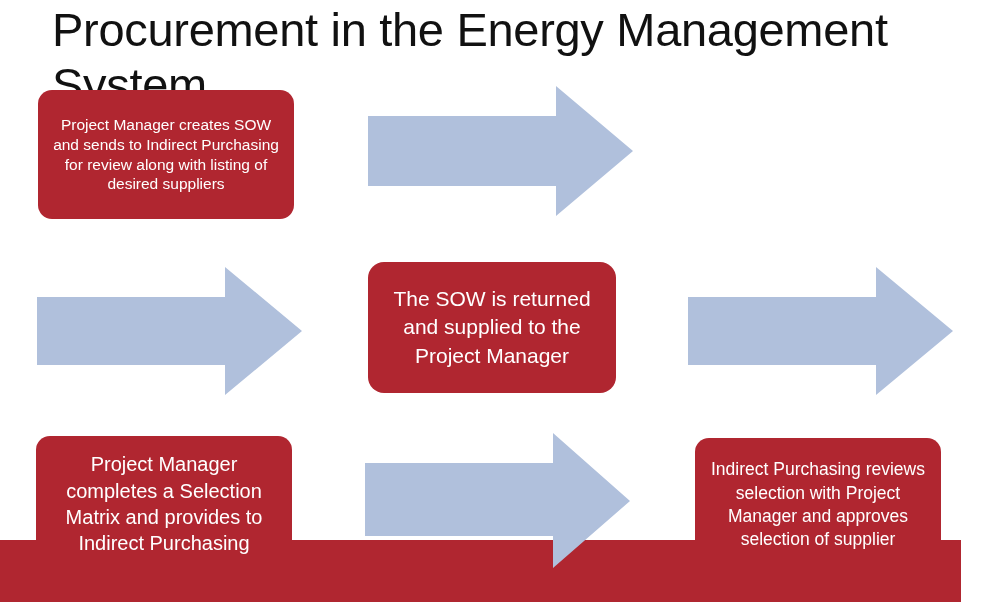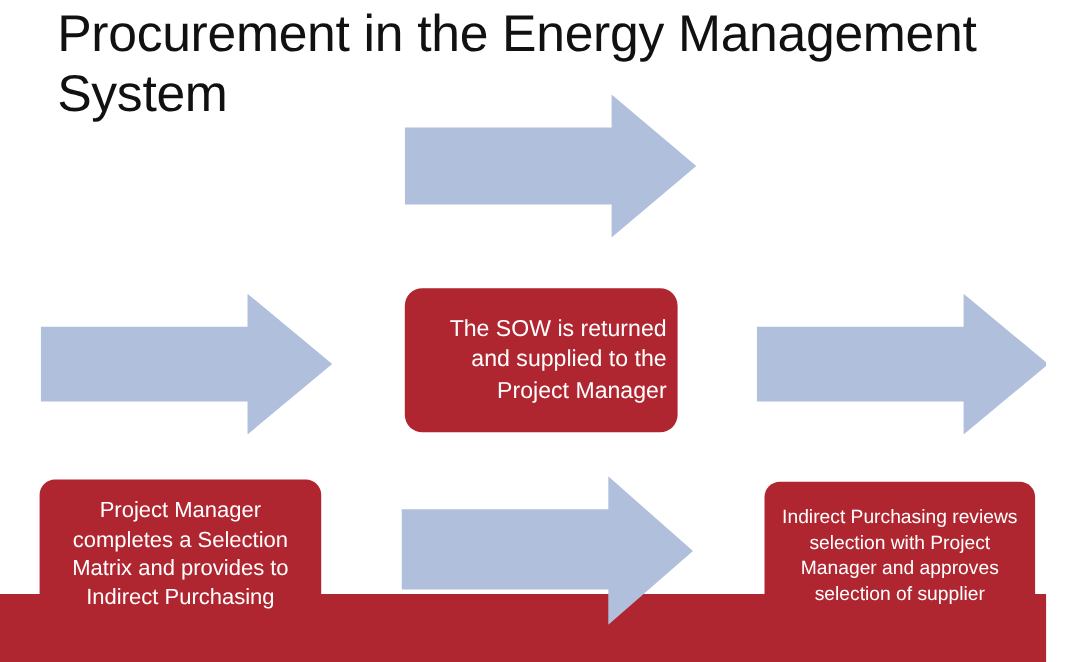--- a/index.html
+++ b/index.html
@@ -12,20 +12,21 @@
     height: 602px;
     font-family: "Liberation Sans", sans-serif;
     overflow: hidden;
   }
   #slide {
     position: relative;
     width: 951px;
     height: 602px;
     background: #ffffff;
     overflow: hidden;
+    padding-left: 10px;
   }
 
   
   #title {
     position: absolute;
     left: 52px;
     top: 2px;
     width: 860px;
     font-size: 47px;
     line-height: 1.18;
@@ -71,21 +72,20 @@
     font-size: 15.5px; line-height: 1.29;
   }
   #box-2 {
     left: 695px; top: 84px;  width: 246px; height: 134px;
     font-size: 18px; line-height: 1.33;
   }
   #box-3 {
     left: 368px; top: 262px; width: 248px; height: 131px;
     font-size: 21px; line-height: 1.36;
     border-radius: 16px;
-    text-align: right;
   }
   #box-4 {
     left: 36px;  top: 436px; width: 256px; height: 136px;
     font-size: 20px; line-height: 1.32;
     border-radius: 14px 14px 0 0;
   }
   #box-5 {
     left: 695px; top: 438px; width: 246px; height: 134px;
     font-size: 17.5px; line-height: 1.33;
     border-radius: 14px 14px 0 0;
@@ -103,20 +103,23 @@
   #arrow-3 { left: 688px; top: 267px; width: 265px; height: 128px; }
   #arrow-4 { left: 365px; top: 433px; width: 265px; height: 135px; z-index: 5; }
 </style>
 </head>
 <body>
 
 <div id="slide">
 
   <div id="title">Procurement in the Energy Management System</div>
 
+  <div class="box" id="box-1">
+    <span>Project Manager creates SOW and sends to Indirect Purchasing for review along with listing of desired suppliers</span>
+  </div>
 
   <div class="arrow" id="arrow-1">
     <svg viewBox="0 0 265 130" preserveAspectRatio="none" aria-hidden="true">
       <polygon points="0,30 188,30 188,0 265,65 188,130 188,100 0,100" fill="#b0c0dc"></polygon>
     </svg>
   </div>
 
 
   <div class="arrow" id="arrow-2">
     <svg viewBox="0 0 265 128" preserveAspectRatio="none" aria-hidden="true">

